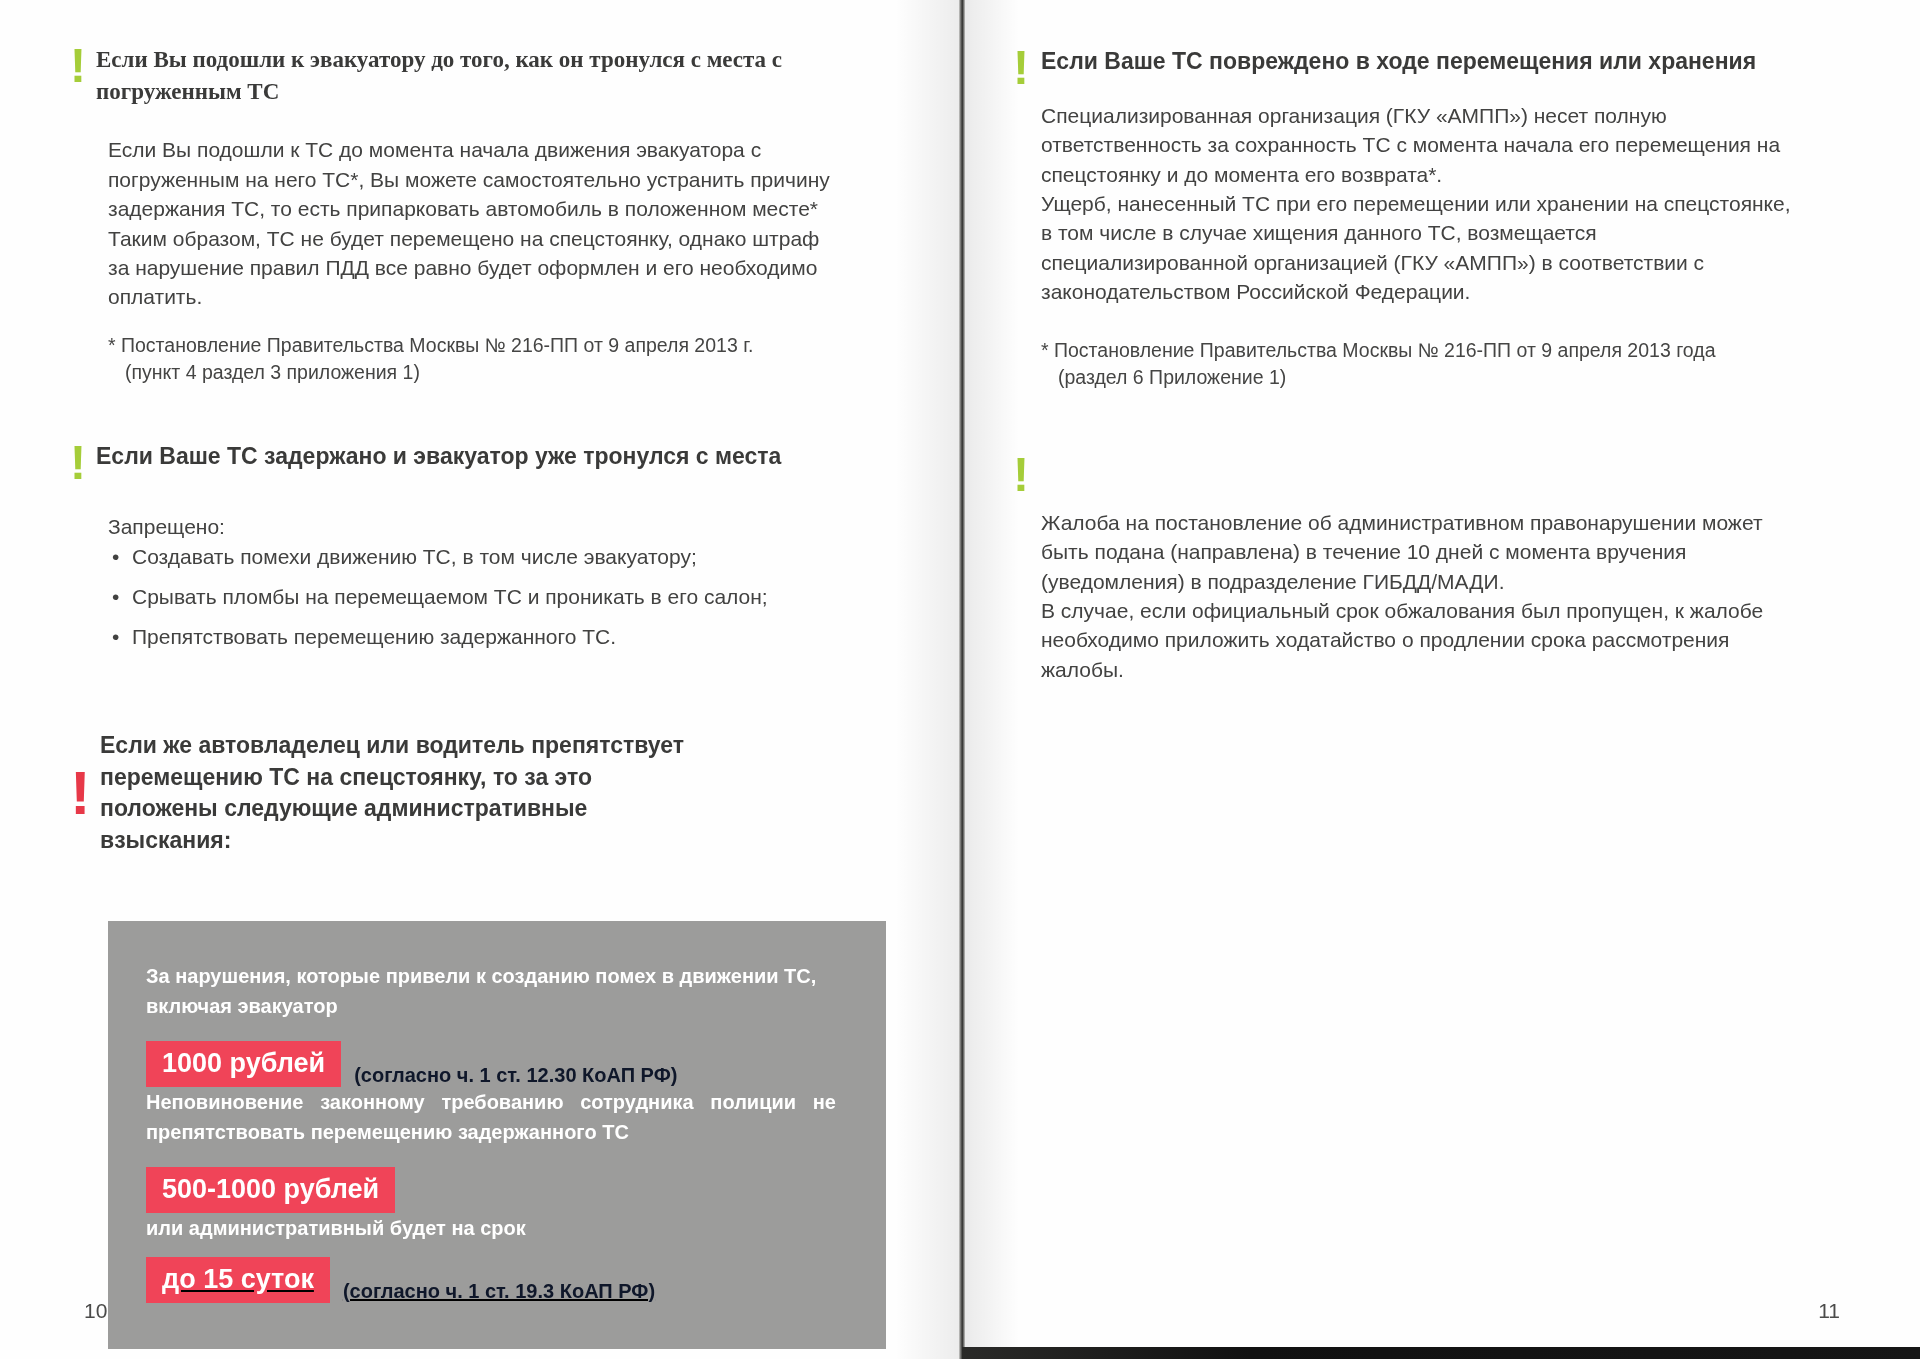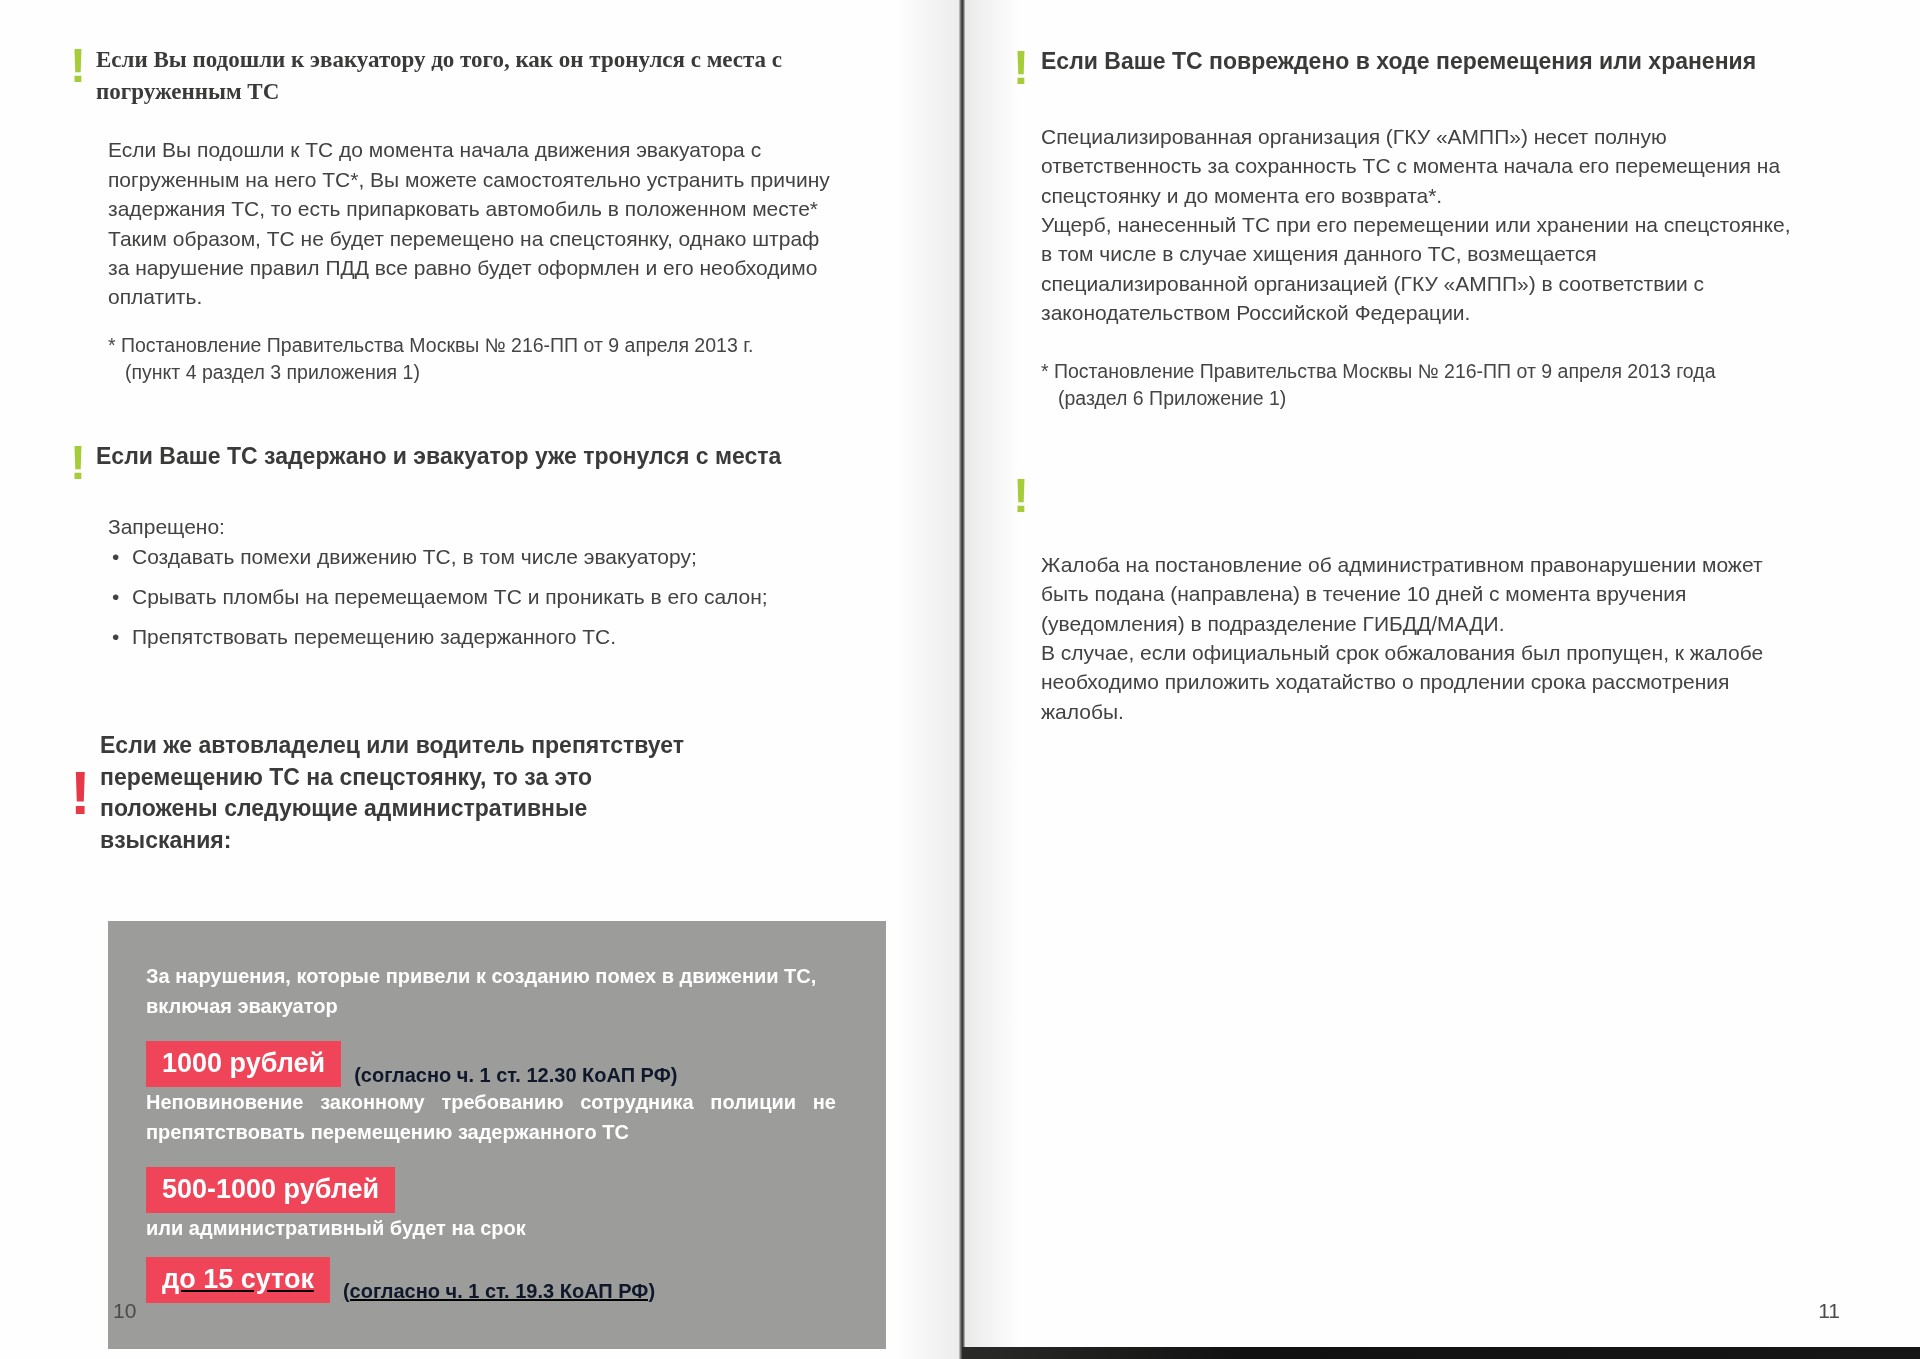--- a/index.html
+++ b/index.html
@@ -157,35 +157,35 @@
     font-size: 20px;
     margin-left: 13px;
   }
 
   .page-number {
     position: absolute;
     bottom: 36px;
     font-size: 21px;
     color: #4b4b4a;
   }
-  .page-number.left  { left: 113px; }
+  .page-number.left  { left: 84px; }
   .page-number.right { right: 80px; }
 
   
   .mt28 { margin-top: 28px; }
   .mt22 { margin-top: 22px; }
   .mt20 { margin-top: 20px; }
   .mt16 { margin-top: 16px; }
   .mt14 { margin-top: 14px; text-decoration: underline; }
   .mt34 { margin-top: 34px; }
   .mt30 { margin-top: 30px; }
   .mt55 { margin-top: 55px; }
   .mt62 { margin-top: 62px; }
   .mt78 { margin-top: 78px; }
-  .mt24 { margin-top: 33px; }
+  .mt24 { margin-top: 12px; }
   .mt12 { margin-top: 12px; }
 
   :root {
     --green: #a5cd39;
     --red:   #e73848;
     --badge: #f04458;
   }
 </style>
 </head>
 <body>

